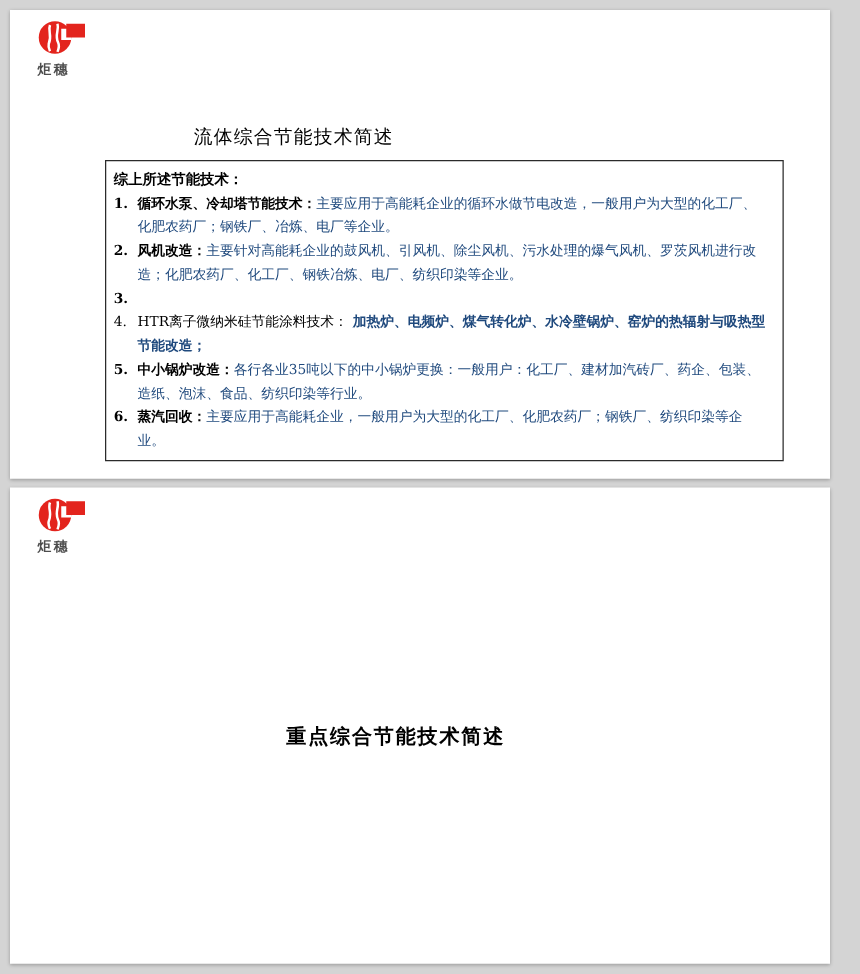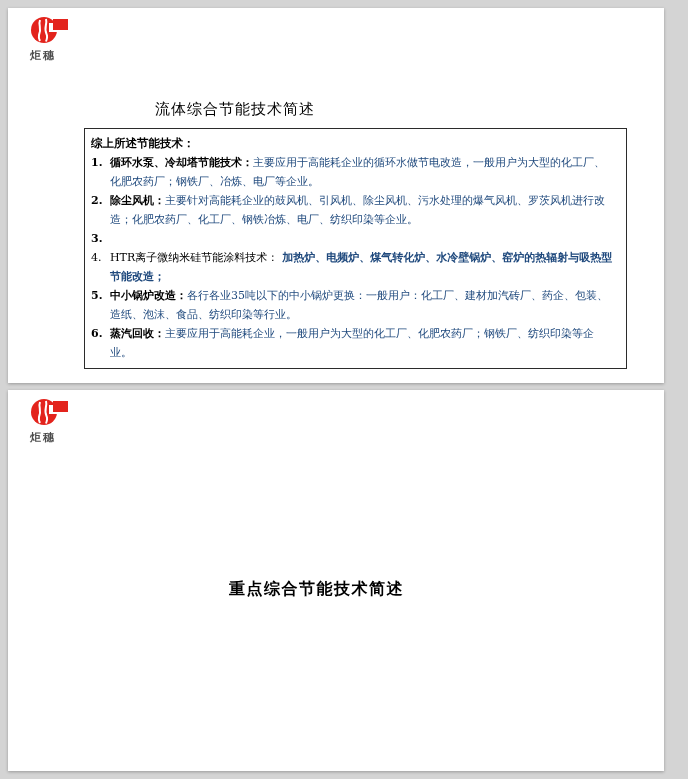--- a/index.html
+++ b/index.html
@@ -60,21 +60,21 @@
     <div class="textbox">
       <div class="box-heading">综上所述节能技术：</div>
 
       <div class="item">
         <span class="num">1.</span>
         <span class="itext"><span class="head">循环水泵、冷却塔节能技术：</span><span class="body">主要应用于高能耗企业的循环水做节电改造，一般用户为大型的化工厂、化肥农药厂；钢铁厂、冶炼、电厂等企业。</span></span>
       </div>
 
       <div class="item">
         <span class="num">2.</span>
-        <span class="itext"><span class="head">除尘风机：</span><span class="body">主要针对高能耗企业的鼓风机、引风机、除尘风机、污水处理的爆气风机、罗茨风机进行改造；化肥农药厂、化工厂、钢铁冶炼、电厂、纺织印染等企业。</span></span>
+        <span class="itext"><span class="head">风机改造：</span><span class="body">主要针对高能耗企业的鼓风机、引风机、除尘风机、污水处理的爆气风机、罗茨风机进行改造；化肥农药厂、化工厂、钢铁冶炼、电厂、纺织印染等企业。</span></span>
       </div>
 
       <div class="item">
         <span class="num">3.</span>
       </div>
 
       <div class="item plain-num plain-head bold-body">
         <span class="num">4.</span>
         <span class="itext"><span class="head">HTR离子微纳米硅节能涂料技术：</span><span class="body">加热炉、电频炉、煤气转化炉、水冷壁锅炉、窑炉的热辐射与吸热型节能改造；</span></span>
       </div>

